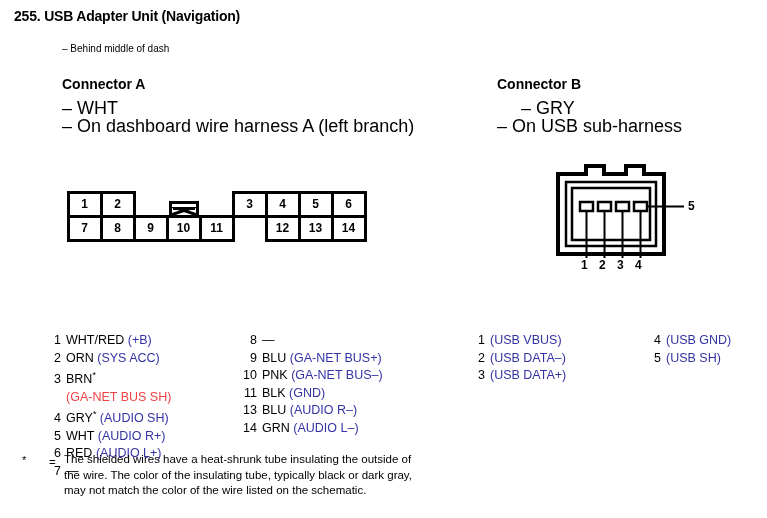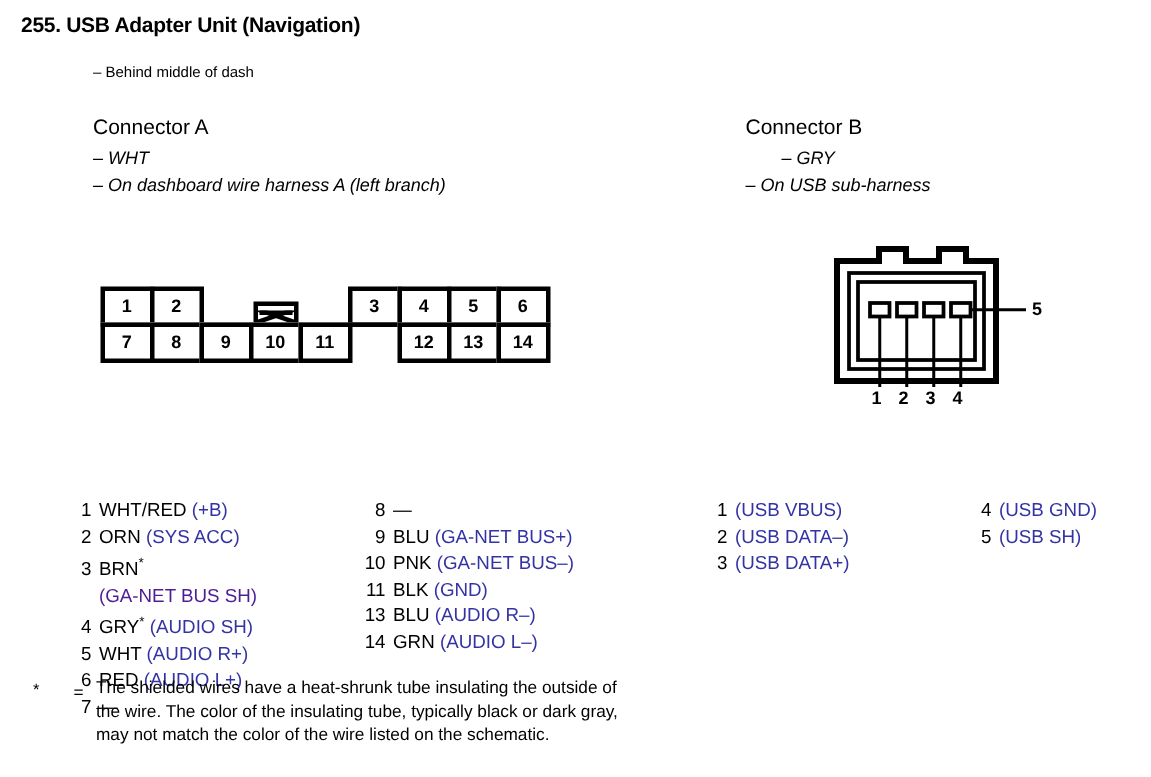--- a/index.html
+++ b/index.html
@@ -37,29 +37,28 @@
     left: 62px;
     top: 43px;
     font-size: 10px;
     white-space: nowrap;
   }
 
   
   .conn-head {
     position: absolute;
     font-size: 14px;
-    font-weight: normal;
+    font-weight: bold;
     white-space: nowrap;
     text-align: center;
   }
   .conn-line {
     position: absolute;
-    font-size: 12px;
-    white-space: nowrap;
-    font-style: italic;
+    font-size: 18px;
+    white-space: nowrap;
   }
 
   #connA-head { left: 62px;  top: 76px; }
   #connA-l1   { left: 62px;  top: 98px; }
   #connA-l2   { left: 62px;  top: 116px; }
 
   #connB-head { left: 497px; top: 76px; }
   #connB-l1   { left: 497px; top: 98px; margin-left: 24px; }
   #connB-l2   { left: 497px; top: 116px; }
 
@@ -179,21 +178,21 @@
   .pdash {
     color: #000;
   }
   .star {
     font-size: 9px;
     vertical-align: super;
     color: #000;
   }
   .cont-line {
     white-space: nowrap;
-    color: #4c1d95;
+    color: #ef4444;
   }
 
   #listA1 { left: 50px;  top: 292px; }
   #listA1 .pnum { width: 11px; margin-right: 5px; }
 
   #listA2 { left: 240px; top: 292px; }
   #listA2 .pnum { width: 17px; margin-right: 5px; }
 
   #listB1 { left: 476px; top: 292px; }
   #listB1 .pnum { width: 9px; margin-right: 5px; }

